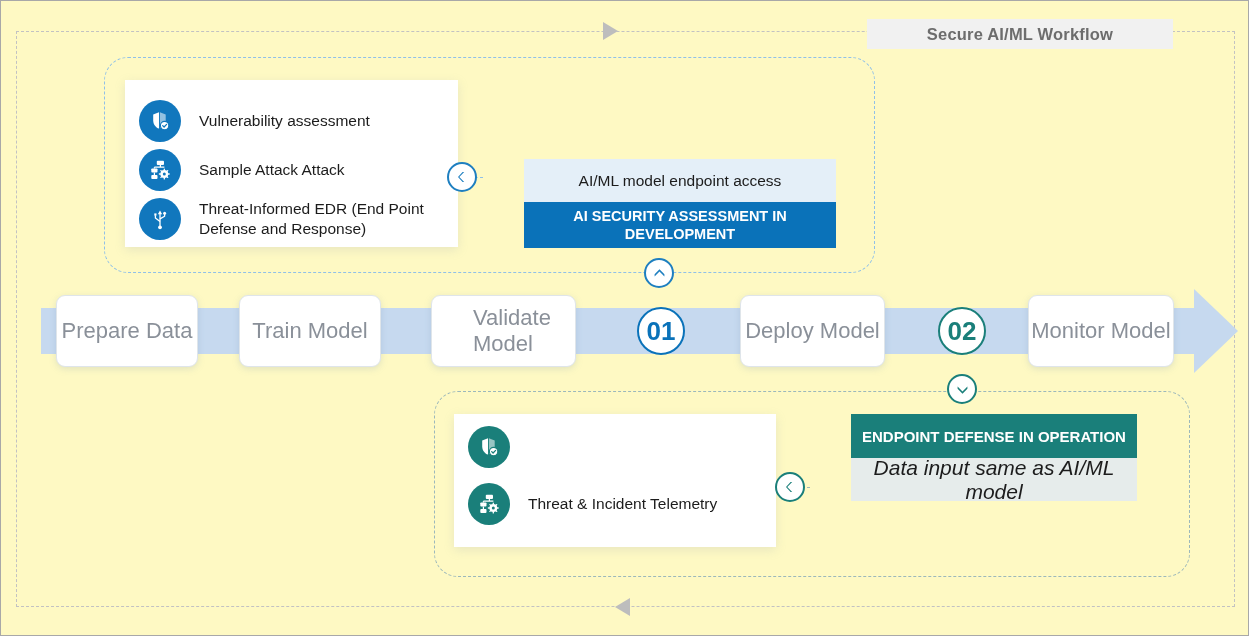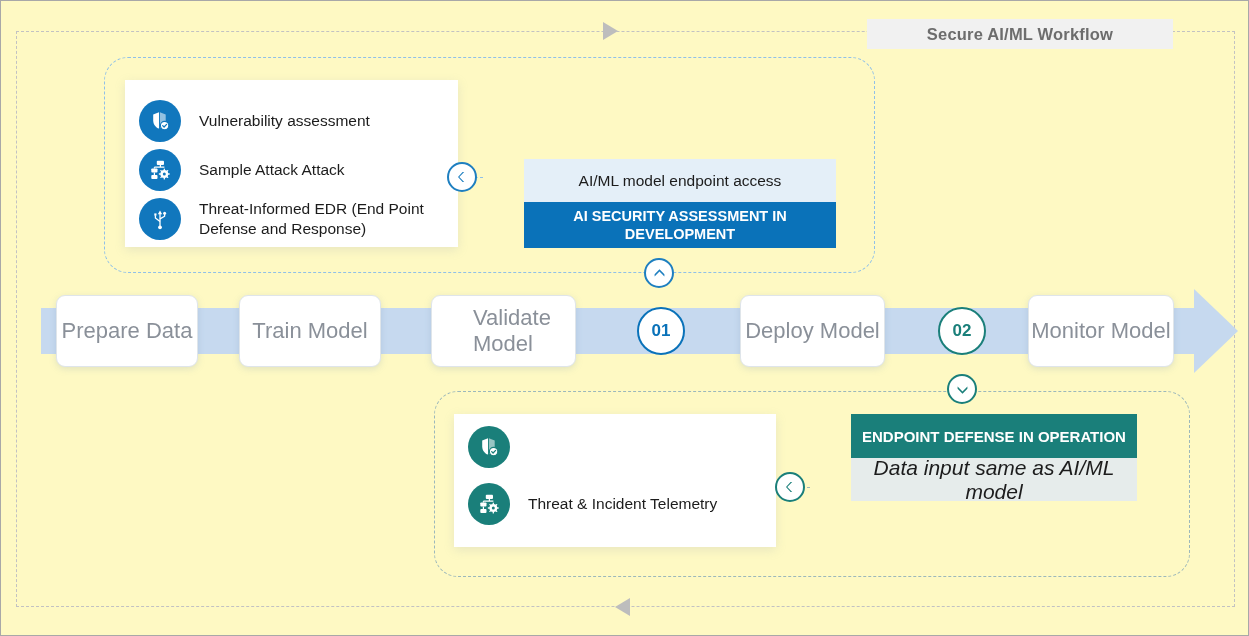--- a/index.html
+++ b/index.html
@@ -105,21 +105,21 @@
   .badge-num {
     position: absolute;
     top: 306px;
     width: 48px;
     height: 48px;
     border-radius: 50%;
     background: #ffffff;
     display: flex;
     align-items: center;
     justify-content: center;
-    font-size: 17px;
+    font-size: 26px;
     font-weight: bold;
     box-sizing: border-box;
   }
   .badge-num.blue  { border: 2.5px solid #0a72b9; color: #0a72b9; }
   .badge-num.teal  { border: 2.5px solid #1a7f7a; color: #1a7f7a; }
 
   
   .panel {
     position: absolute;
     border-radius: 24px;

